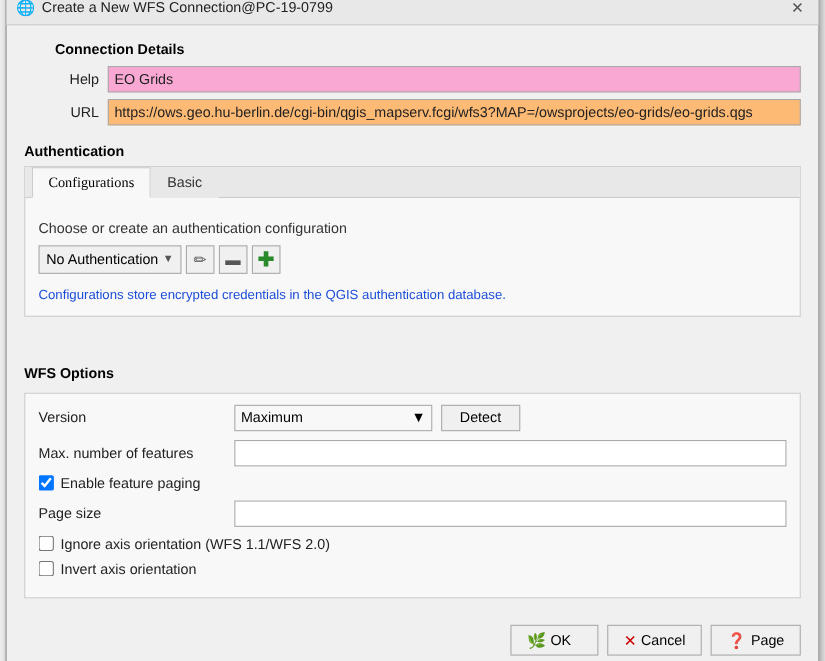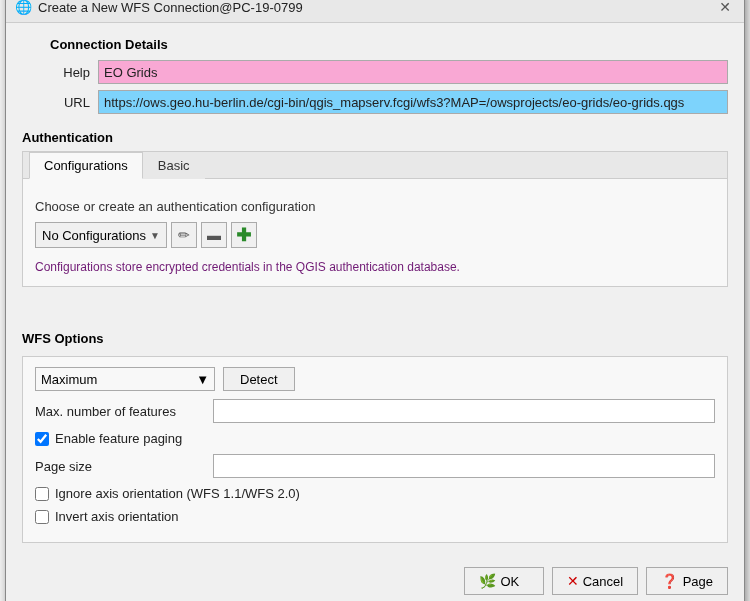--- a/index.html
+++ b/index.html
@@ -88,21 +88,21 @@
       flex: 1;
       height: 24px;
       border: 1px solid #aaa;
       background: #f9a8d4;
       padding: 2px 5px;
       font-size: 13px;
       outline: none;
       color: #222;
     }
     .url-input {
-      background: #7dd3fc;
+      background: #fdba74;
     }
     .auth-section {
       border: 1px solid #ccc;
       background: #f8f8f8;
       margin-bottom: 14px;
     }
     .auth-section-title {
       font-weight: bold;
       font-size: 13px;
       color: #000;
@@ -122,20 +122,21 @@
       border-bottom: none;
       margin-bottom: -1px;
       background: #e8e8e8;
       color: #333;
     }
     .tab.active {
       background: #f8f8f8;
       border: 1px solid #ccc;
       border-bottom: 1px solid #f8f8f8;
       color: #000;
+      font-family: Liberation Serif, serif;
     }
     .tab-content {
       padding: 20px 12px 12px 12px;
     }
     .auth-desc {
       font-size: 13px;
       color: #333;
       margin-bottom: 8px;
     }
     .auth-controls {
@@ -171,21 +172,21 @@
       font-size: 14px;
       color: #555;
     }
     .auth-btn.green {
       color: #2a8a2a;
       font-size: 18px;
       font-weight: bold;
     }
     .auth-note {
       font-size: 12px;
-      color: #701a75;
+      color: #1d4ed8;
       margin-top: 4px;
     }
     .wfs-section-title {
       font-weight: bold;
       font-size: 13px;
       color: #000;
       margin-bottom: 10px;
       margin-top: 44px;
     }
     .wfs-options {
@@ -308,21 +309,21 @@
             <span>Configurations</span>
           </div>
           <div class="tab">
             <span>Basic</span>
           </div>
         </div>
         <div class="tab-content">
           <div class="auth-desc">Choose or create an authentication configuration</div>
           <div class="auth-controls">
             <div class="auth-dropdown">
-              <span>No Configurations</span>
+              <span>No Authentication</span>
               <span class="auth-dropdown-arrow">▼</span>
             </div>
             <button class="auth-btn">
               <span>✏</span>
             </button>
             <button class="auth-btn">
               <span>▬</span>
             </button>
             <button class="auth-btn green">
               <span>✚</span>
@@ -331,20 +332,21 @@
           <div class="auth-note">Configurations store encrypted credentials in the QGIS authentication database.</div>
         </div>
       </div>
     </div>
 
     <div>
       <div class="wfs-section-title">WFS Options</div>
       <div class="wfs-options">
 
         <div class="wfs-row">
+          <span class="wfs-label">Version</span>
           <div class="version-select">
             <span>Maximum</span>
             <span>▼</span>
           </div>
           <button class="detect-btn">Detect</button>
         </div>
 
         <div class="wfs-row">
           <span class="wfs-label">Max. number of features</span>
           <input class="wfs-input" type="text" value="" style="">

